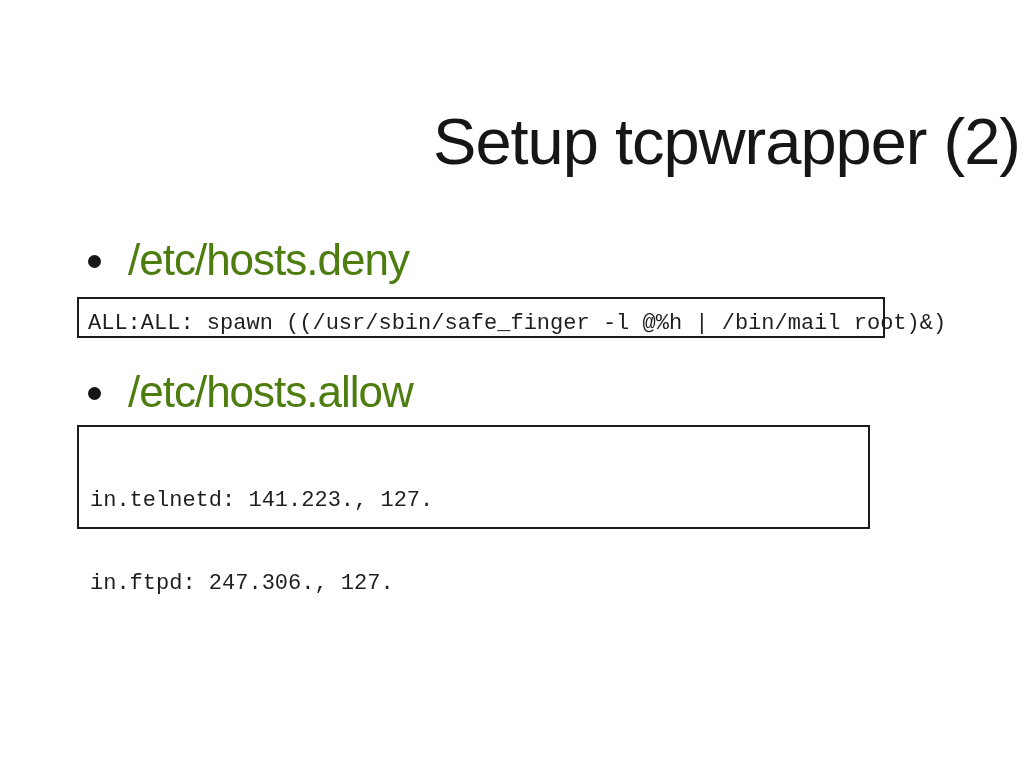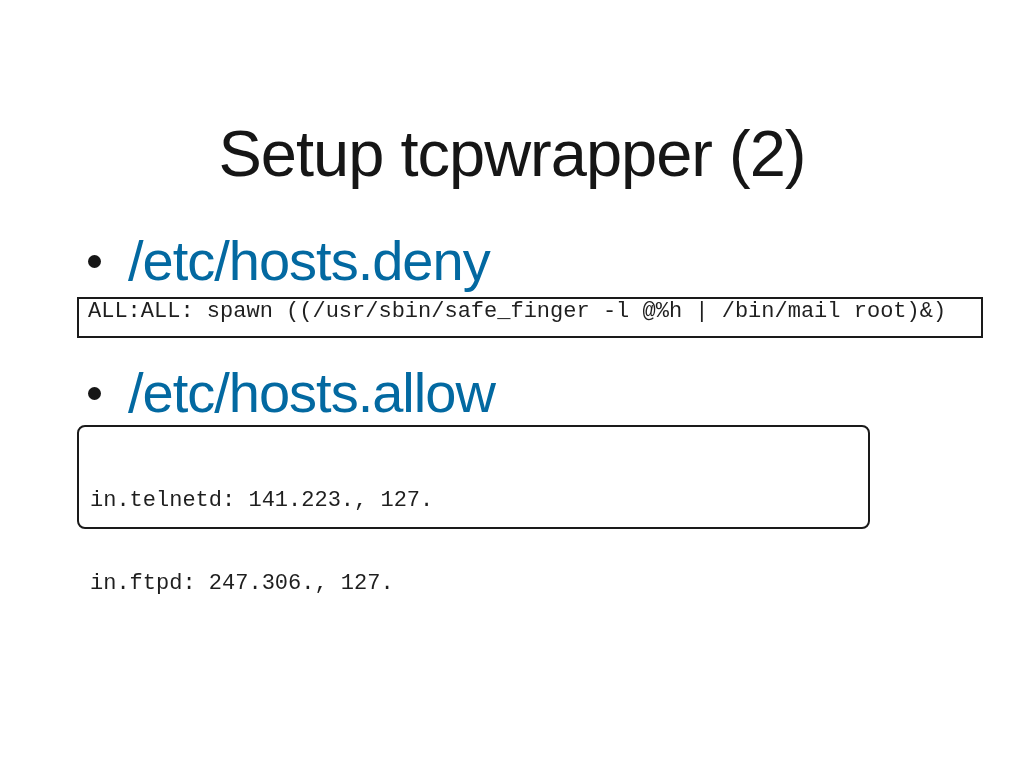--- a/index.html
+++ b/index.html
@@ -14,22 +14,22 @@
     background: #ffffff;
     overflow: hidden;
     font-family: "Liberation Sans", sans-serif;
     color: #111111;
   }
   .slide-title {
     position: absolute;
     left: 0;
     right: 0;
     top: 100px;
-    margin: 16px;
-    text-align: center;
+    margin: 4px;
+    text-align: right;
     font-size: 65px;
     font-weight: 400;
     letter-spacing: -1px;
     color: #161616;
     font-family: "Liberation Sans", sans-serif;
   }
   .bullet-row {
     position: absolute;
     left: 88px;
     height: 56px;
@@ -39,53 +39,52 @@
   .bullet-row .dot {
     width: 13px;
     height: 13px;
     border-radius: 50%;
     background: #161616;
     flex: 0 0 auto;
     margin-top: 2px;
   }
   .bullet-row .bullet-text {
     margin-left: 27px;
-    font-size: 56px;
+    font-size: 44px;
     letter-spacing: -1px;
-    color: #0369a1;
+    color: #4d7c0f;
     white-space: nowrap;
   }
   .bullet-row-1 { top: 232px; }
   .bullet-row-2 { top: 364px; align-items: center; }
   .codebox {
     position: absolute;
     background: #ffffff;
     border: 2px solid #1a1a1a;
     box-sizing: border-box;
     font-family: "Liberation Mono", "DejaVu Sans Mono", monospace;
     font-size: 22px;
     color: #1f1f1f;
     white-space: pre;
   }
   .codebox-1 {
     left: 77px;
     top: 297px;
-    width: 906px;
+    width: 808px;
     height: 41px;
     display: flex;
-    align-items: flex-start;
+    align-items: flex-end;
     padding-left: 9px;
   }
   .codebox-2 {
     left: 77px;
     top: 425px;
     width: 793px;
     height: 104px;
     padding: 7px 0 16px 11px;
-    border-radius: 8px;
   }
   .codebox-2 .code-line {
     line-height: 33px;
   }
 </style>
 </head>
 <body>
 
 <div class="slide">
 

